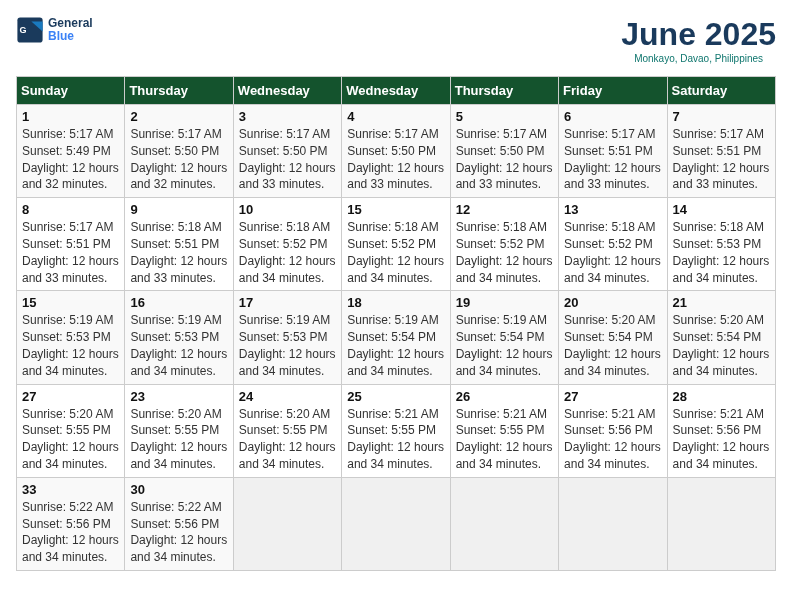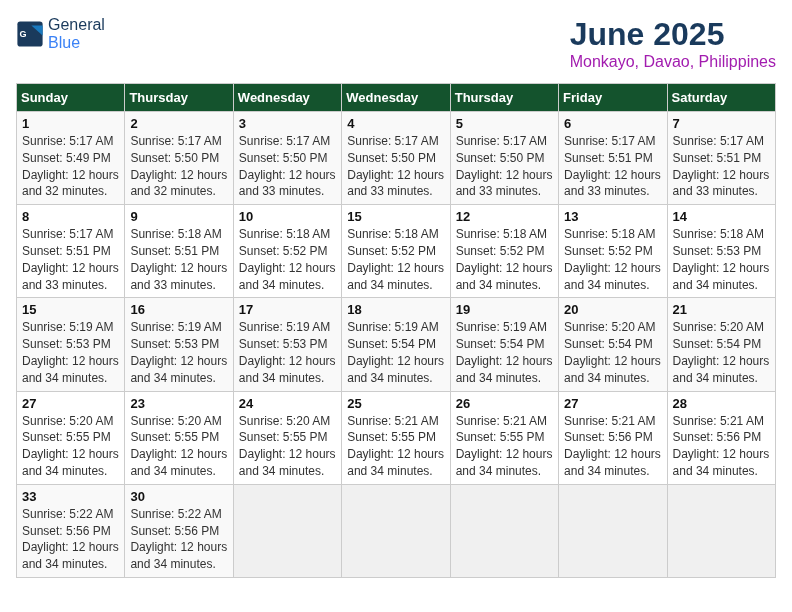--- a/index.html
+++ b/index.html
@@ -14,44 +14,44 @@
       display: flex;
       justify-content: space-between;
       align-items: flex-start;
       margin-bottom: 12px;
     }
     .logo {
       display: flex;
       align-items: center;
     }
     .logo-text {
-      font-size: 16px;
-      font-weight: normal;
+      font-size: 12px;
+      font-weight: bold;
       color: #1a3a5c;
       line-height: 1.1;
     }
     .logo-text span {
       color: #3b82f6;
     }
     .logo-icon {
       width: 28px;
       height: 28px;
       margin-right: 4px;
     }
     .title-area {
-      text-align: left;
+      text-align: center;
     }
     .main-title {
       font-size: 32px;
       font-weight: bold;
       color: #1a3a5c;
     }
     .subtitle {
-      font-size: 16px;
-      color: #a21caf;
+      font-size: 10px;
+      color: #0f766e;
     }
     .calendar {
       width: 100%;
       border-collapse: collapse;
       border: 1px solid #ccc;
     }
     .calendar th {
       background: #14532d;
       color: #fff;
       font-size: 13px;

